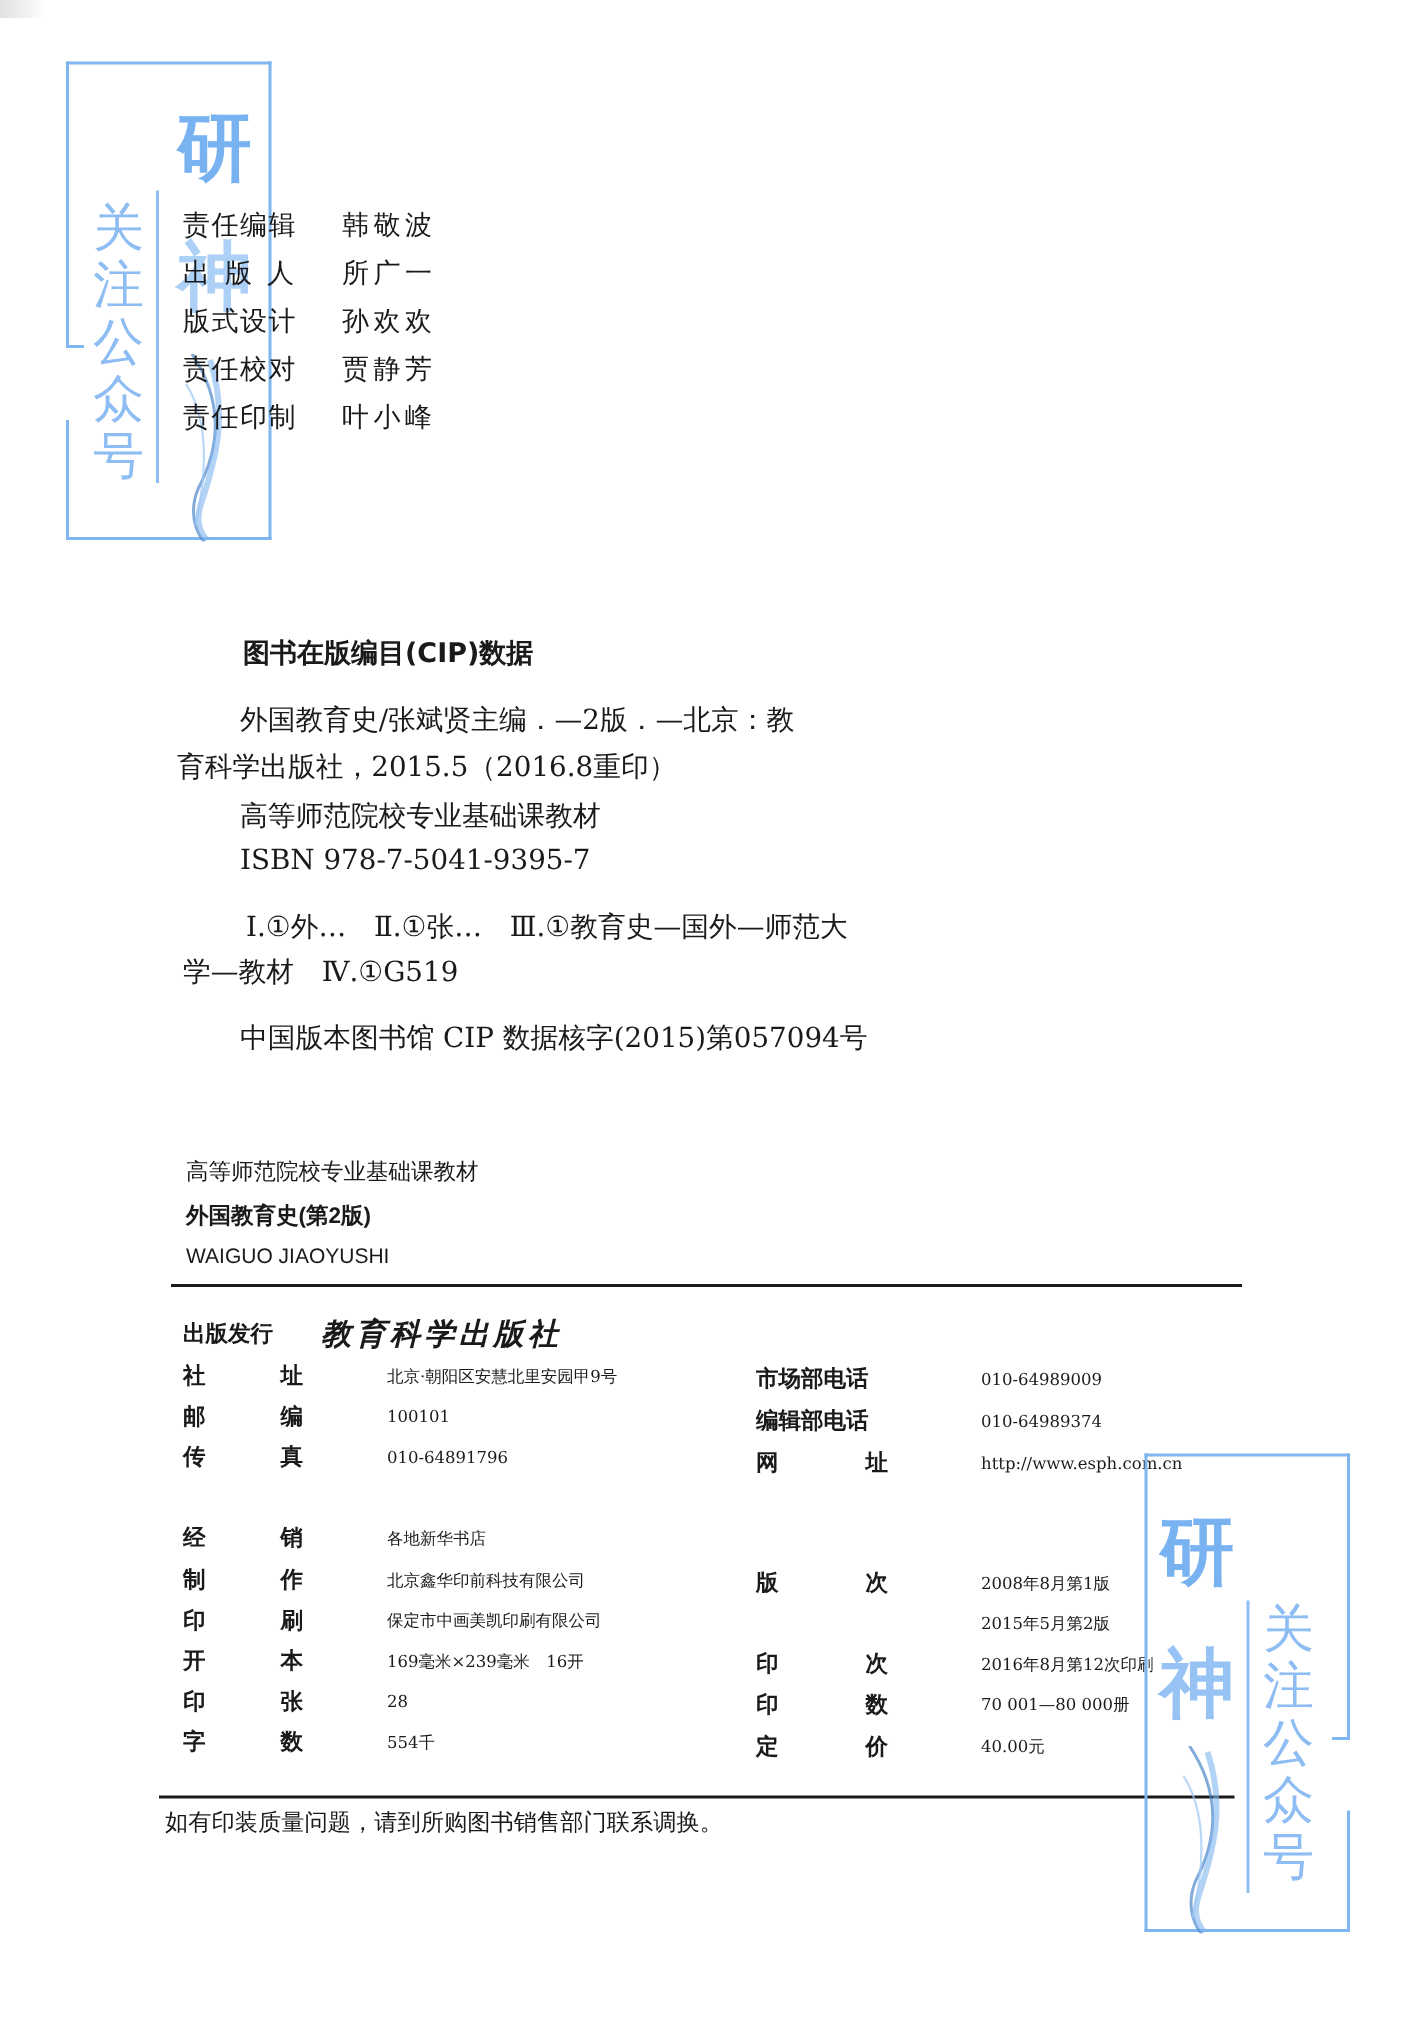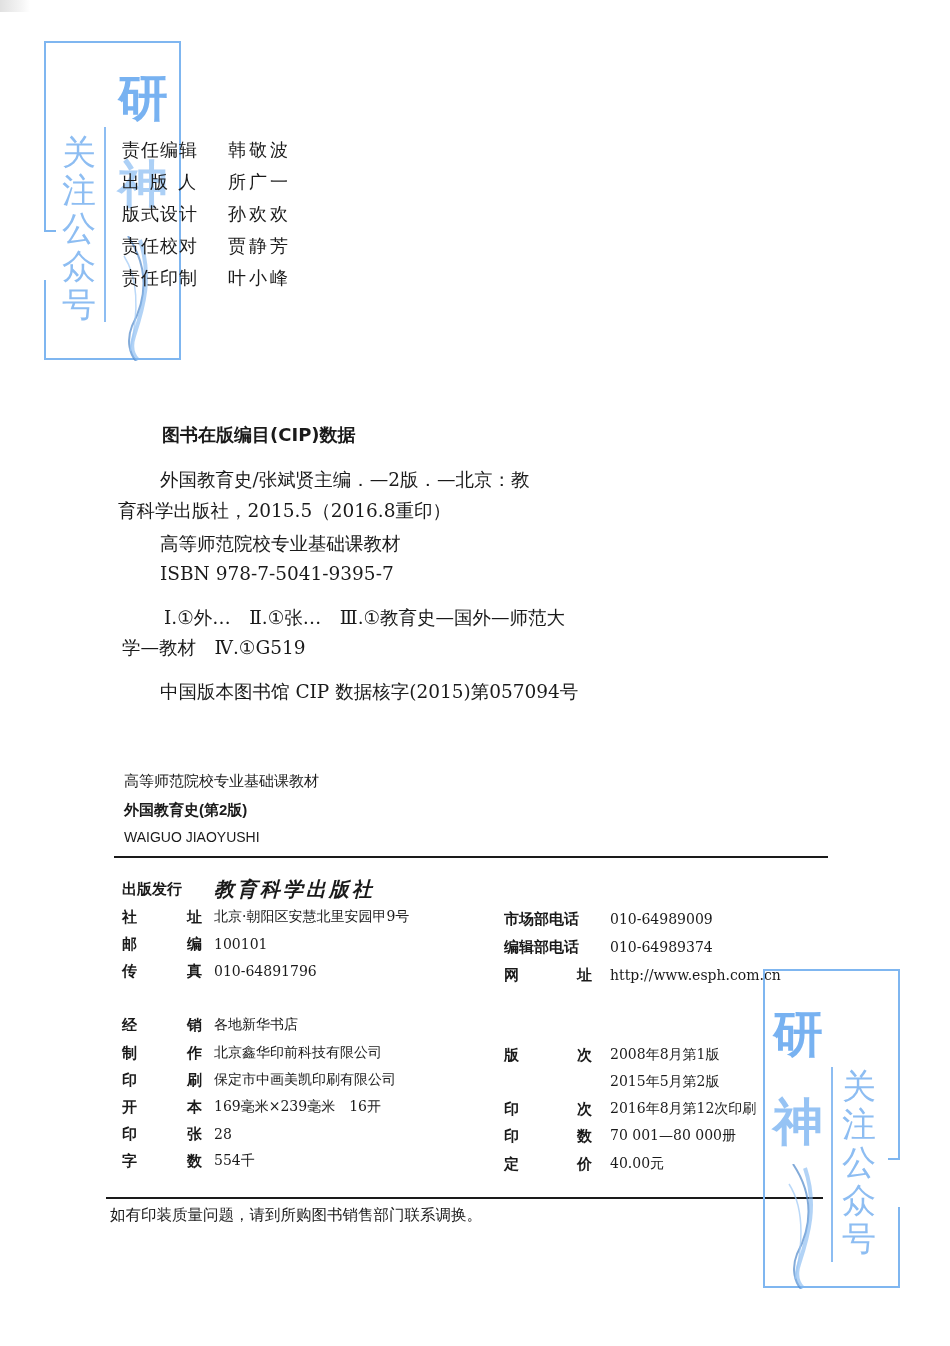--- a/index.html
+++ b/index.html
@@ -27,21 +27,21 @@
     .cip-line { font-size: 18.5px; white-space: nowrap; }
 
     
     .series-line { left: 124px; font-size: 15px; font-family: "Liberation Sans", "DejaVu Sans", sans-serif; }
     .series-title { font-weight: bold; }
 
     .rule { height: 2px; background: #1a1a1a; }
 
     
     .col-label { font-family: "DejaVu Sans", "Liberation Sans", sans-serif; font-weight: bold; font-size: 15px; display: flex; justify-content: space-between; }
-    .col-value { font-size: 14px; white-space: nowrap; }
+    .col-value { font-size: 11px; white-space: nowrap; margin-left: 44px; }
     .row { position: absolute; display: flex; align-items: center; height: 26px; }
     .left-col .col-label { width: 80px; margin-right: 12px; }
     .right-col .col-label { width: 88px; margin-right: 18px; }
     .publisher-logo { font-family: "DejaVu Serif", serif; font-style: italic; font-weight: bold; font-size: 20px; letter-spacing: 3px; }
 
     .footer-note { left: 110px; top: 1205px; font-size: 15.5px; font-family: "Liberation Sans", "DejaVu Sans", sans-serif; }
 
     
     .wm { position: absolute; width: 137px; height: 319px; }
     .wm .edge { position: absolute; background: #7fb6f0; }

